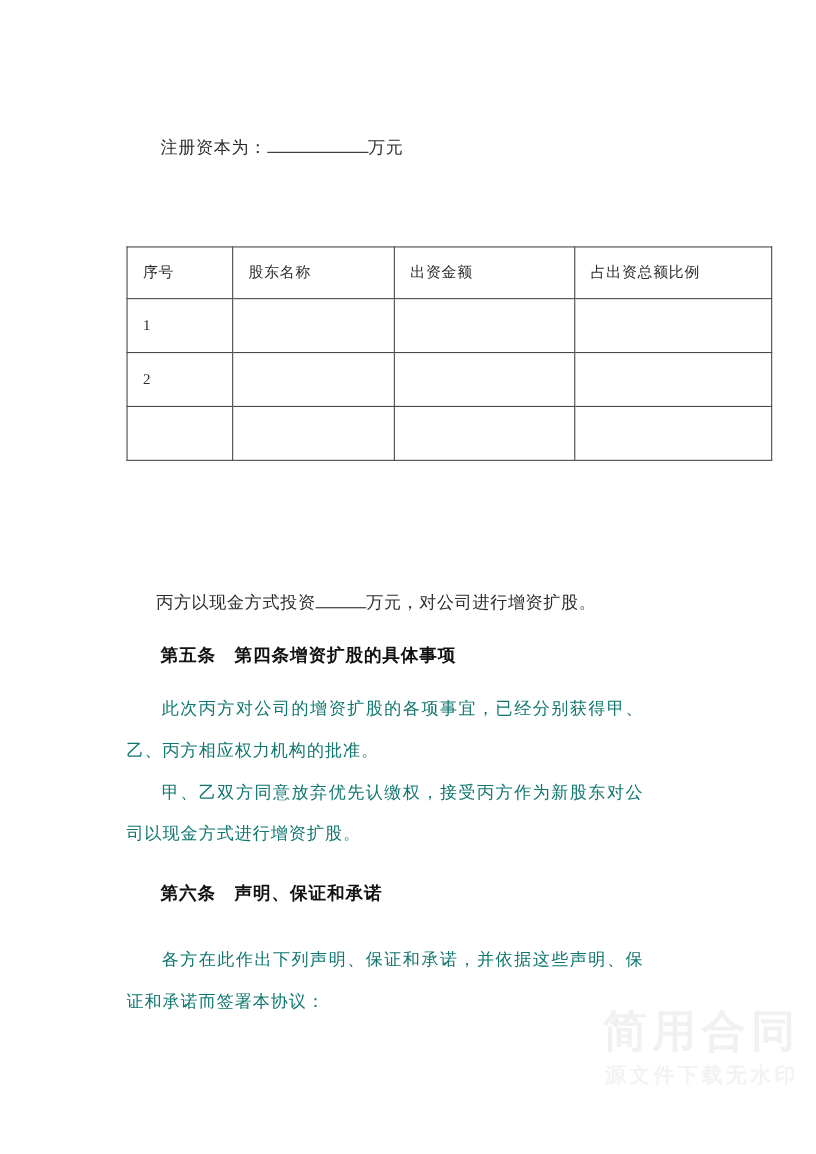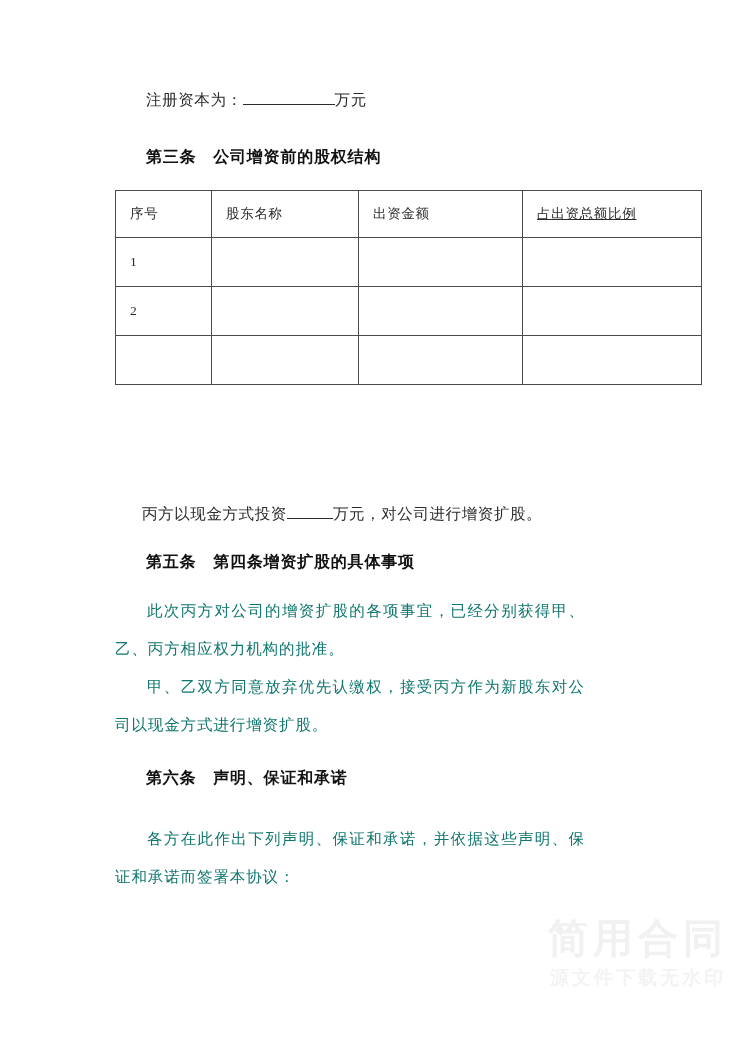--- a/index.html
+++ b/index.html
@@ -13,20 +13,21 @@
     font-family: "Liberation Serif", "DejaVu Serif", serif;
     color: #1a1a1a;
     position: relative;
     overflow: hidden;
   }
 
   .page {
     position: absolute;
     inset: 0;
     padding: 0;
+    margin-top: 34px;
   }
 
   
   .line-plain {
     position: absolute;
     font-size: 15.5px;
     letter-spacing: 0.6px;
     color: #2b2b2b;
     white-space: nowrap;
   }
@@ -78,21 +79,21 @@
     vertical-align: middle;
     letter-spacing: 0.7px;
     color: #2b2b2b;
   }
   .equity-table thead td {
     height: 46px;
   }
   .col-no    { width: 67px; }
   .col-name  { width: 118px; }
   .col-amt   { width: 135px; }
-  .col-pct   { width: 150px; text-decoration: underline; }
+  .col-pct   { width: 150px; }
 
   
   .watermark {
     position: absolute;
     right: 14px;
     bottom: 58px;
     text-align: center;
     user-select: none;
     pointer-events: none;
   }
@@ -115,21 +116,20 @@
 </style>
 </head>
 <body>
 
 <div class="page">
 
   <div class="line-plain" style="left:146px; top:90px;">
     <span>注册资本为：</span><span class="blank-rule rule-long"></span><span>万元</span>
   </div>
 
-  <div class="heading" style="left:146px; top:147px;">第三条　公司增资前的股权结构</div>
 
   <table class="equity-table">
     <thead>
       <tr>
         <td class="col-no">序号</td>
         <td class="col-name">股东名称</td>
         <td class="col-amt">出资金额</td>
         <td class="col-pct">占出资总额比例</td>
       </tr>
     </thead>

